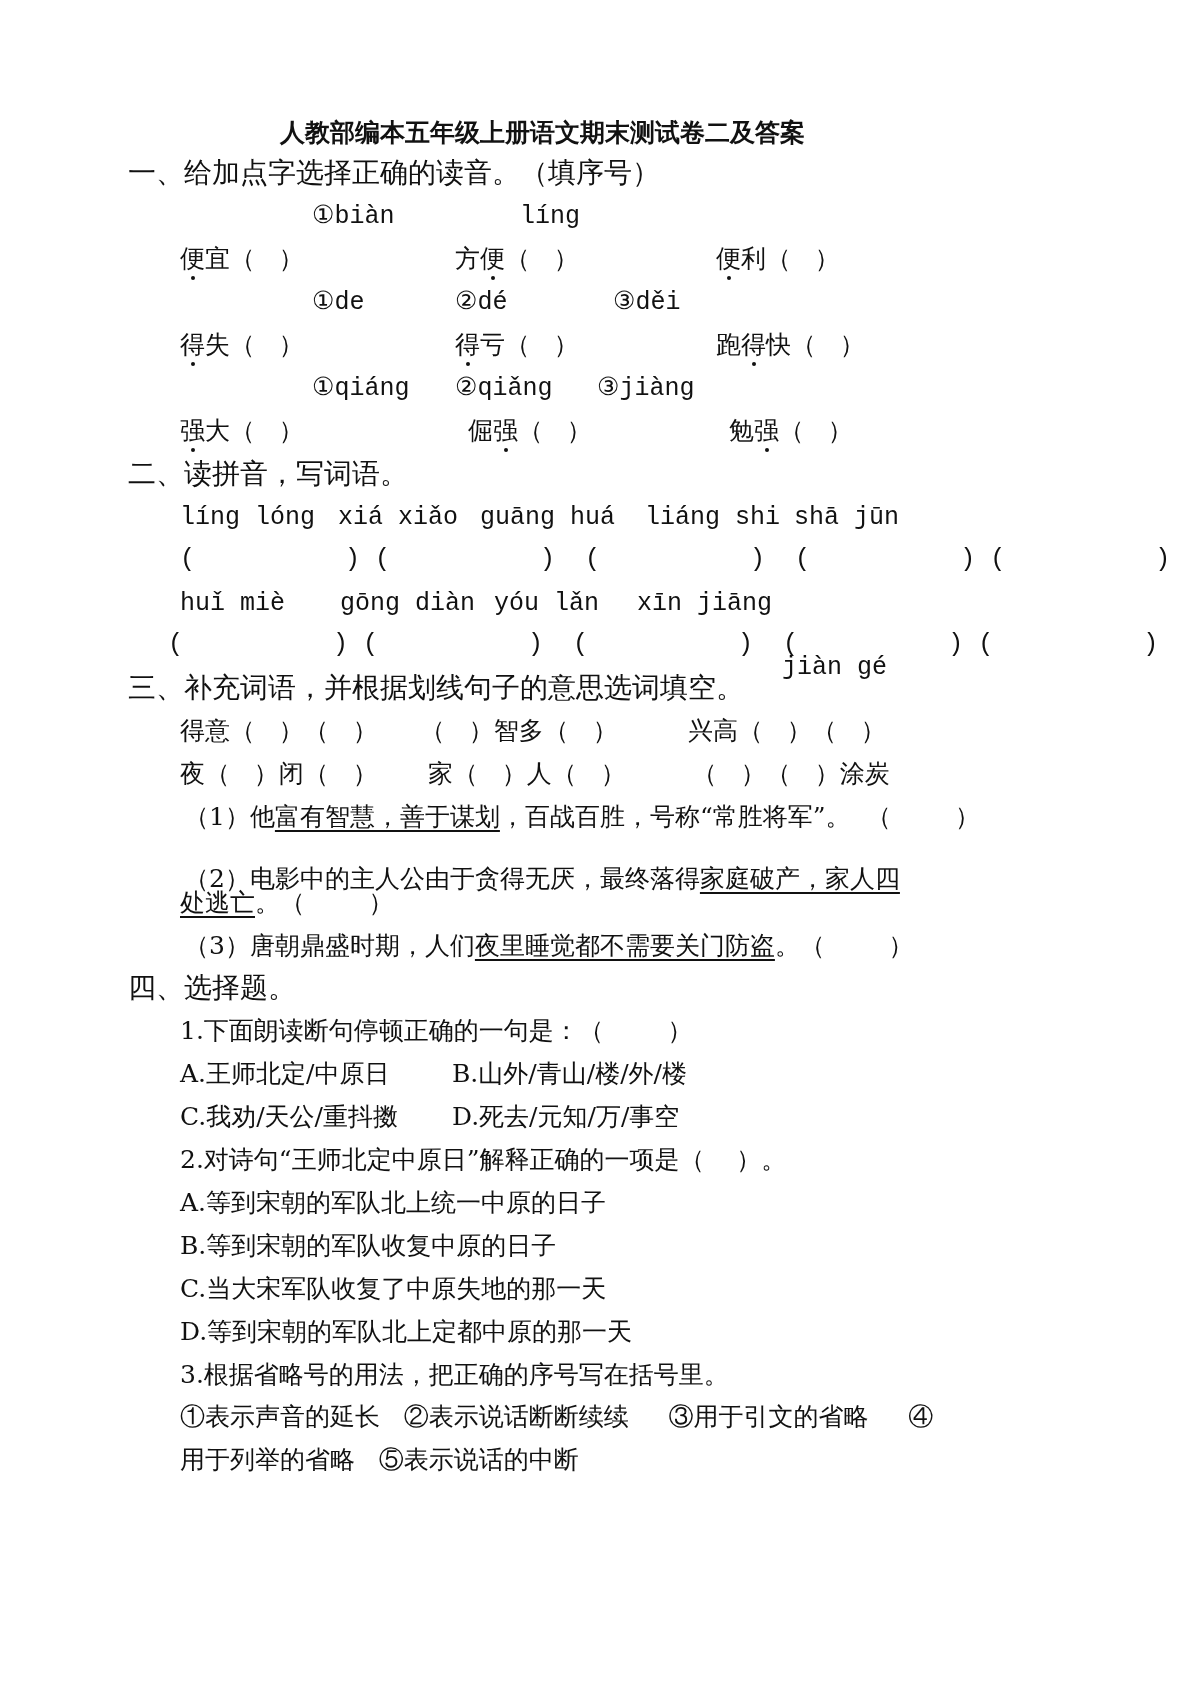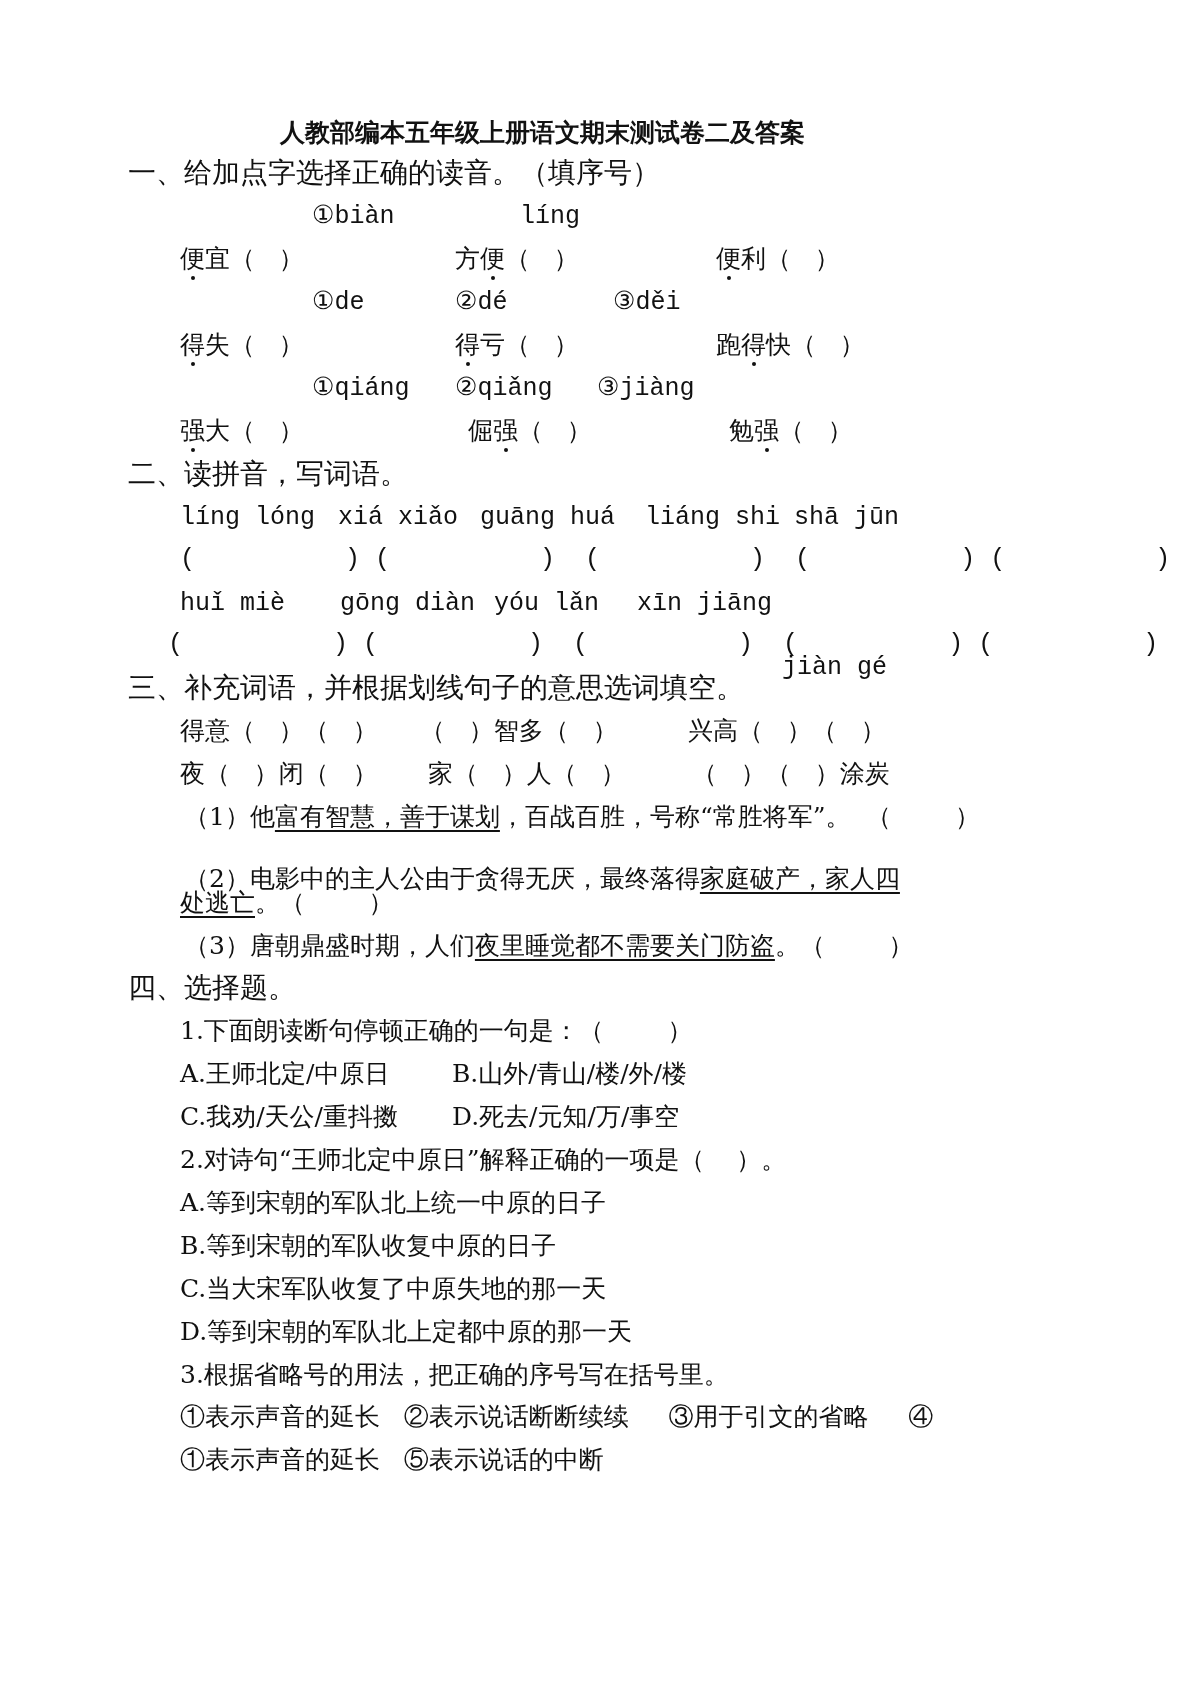--- a/index.html
+++ b/index.html
@@ -88,15 +88,15 @@
   <div class="cell" style="left:452px; top:1102px;">D.死去/元知/万/事空</div>
 
   <div class="cell" style="left:180px; top:1145px;">2.对诗句“王师北定中原日”解释正确的一项是（    ）。</div>
   <div class="cell" style="left:180px; top:1188px;">A.等到宋朝的军队北上统一中原的日子</div>
   <div class="cell" style="left:180px; top:1231px;">B.等到宋朝的军队收复中原的日子</div>
   <div class="cell" style="left:180px; top:1274px;">C.当大宋军队收复了中原失地的那一天</div>
   <div class="cell" style="left:180px; top:1317px;">D.等到宋朝的军队北上定都中原的那一天</div>
 
   <div class="cell" style="left:180px; top:1360px;">3.根据省略号的用法，把正确的序号写在括号里。</div>
   <div class="cell" style="left:180px; top:1402px;">①表示声音的延长   ②表示说话断断续续     ③用于引文的省略     ④</div>
-  <div class="cell" style="left:180px; top:1445px;">①表示声音的延长   ⑤表示说话的中断</div>
+  <div class="cell" style="left:180px; top:1445px;">用于列举的省略   ⑤表示说话的中断</div>
 
 </div>
 
 </body></html>

